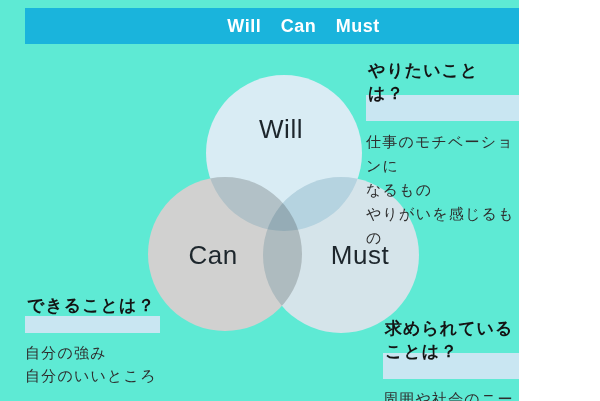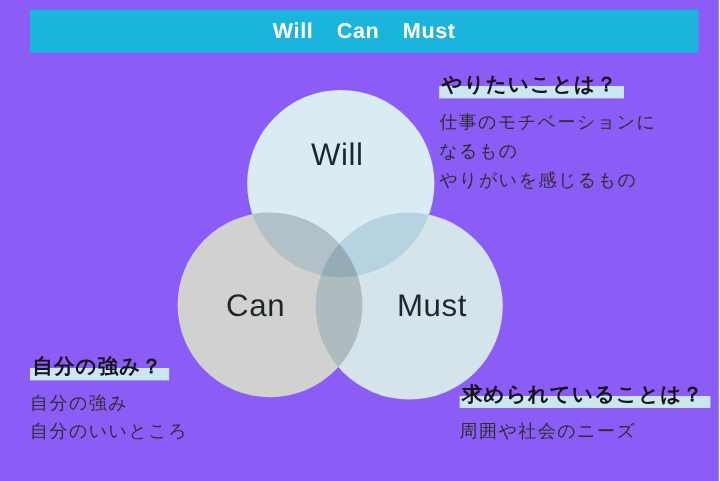--- a/index.html
+++ b/index.html
@@ -1,20 +1,20 @@
 <!DOCTYPE html>
 <html style="--header-bg: #1ab4dc; --header-text: #ffffff; --highlight: #c9e6f2; --circle-will: #d9ecf4; --circle-can: #d1d1d0; --circle-must: #d5e4ea; --label-text: #1d262c; --heading-text: #141414; --body-text: #2e2e2e;"><head>
 <meta charset="utf-8">
 <style>
   * { margin:0; padding:0; box-sizing:border-box; }
   html,body { background:#ffffff; }
   .stage {
     position:relative;
-    width:599px; height:401px;
-    background:#8b5cf6;
+    width:519px; height:401px;
+    background:#5eead4;
     overflow:hidden;
     font-family:"Liberation Sans","DejaVu Sans",sans-serif;
   }
   
   .title-bar {
     position:absolute; left:25px; top:8px;
     width:557px; height:36px;
     background:var(--header-bg,#1ab4dc);
     display:flex; align-items:center; justify-content:center;
   }
@@ -42,21 +42,21 @@
   .label-will { left:281px; top:129px; }
   .label-can  { left:213px; top:255px; }
   .label-must { left:360px; top:255px; }
   
   .note { position:absolute; }
   .note-heading {
     display:inline-block;
     font-size:17px; font-weight:bold;
     color:var(--heading-text,#141414);
     letter-spacing:1px;
-    padding:1px 5px 0 2px;
+    padding:1px 5px 16px 2px;
     background-image:linear-gradient(to bottom, transparent 58%, var(--highlight,#c9e6f2) 58%);
   }
   .note-body {
     margin-top:9px;
     font-size:15px; line-height:24px;
     color:var(--body-text,#2e2e2e);
     letter-spacing:1.2px;
   }
   .note-will { left:366px; top:58px; }
   .note-can  { left:25px;  top:293px; }
@@ -84,21 +84,21 @@
   <div class="note note-will">
     <span class="note-heading">やりたいことは？</span>
     <div class="note-body">
       <div>仕事のモチベーションに</div>
       <div>なるもの</div>
       <div>やりがいを感じるもの</div>
     </div>
   </div>
 
   <div class="note note-can">
-    <span class="note-heading">自分の強み？</span>
+    <span class="note-heading">できることは？</span>
     <div class="note-body">
       <div>自分の強み</div>
       <div>自分のいいところ</div>
     </div>
   </div>
 
   <div class="note note-must">
     <span class="note-heading">求められていることは？</span>
     <div class="note-body">
       <div>周囲や社会のニーズ</div>

